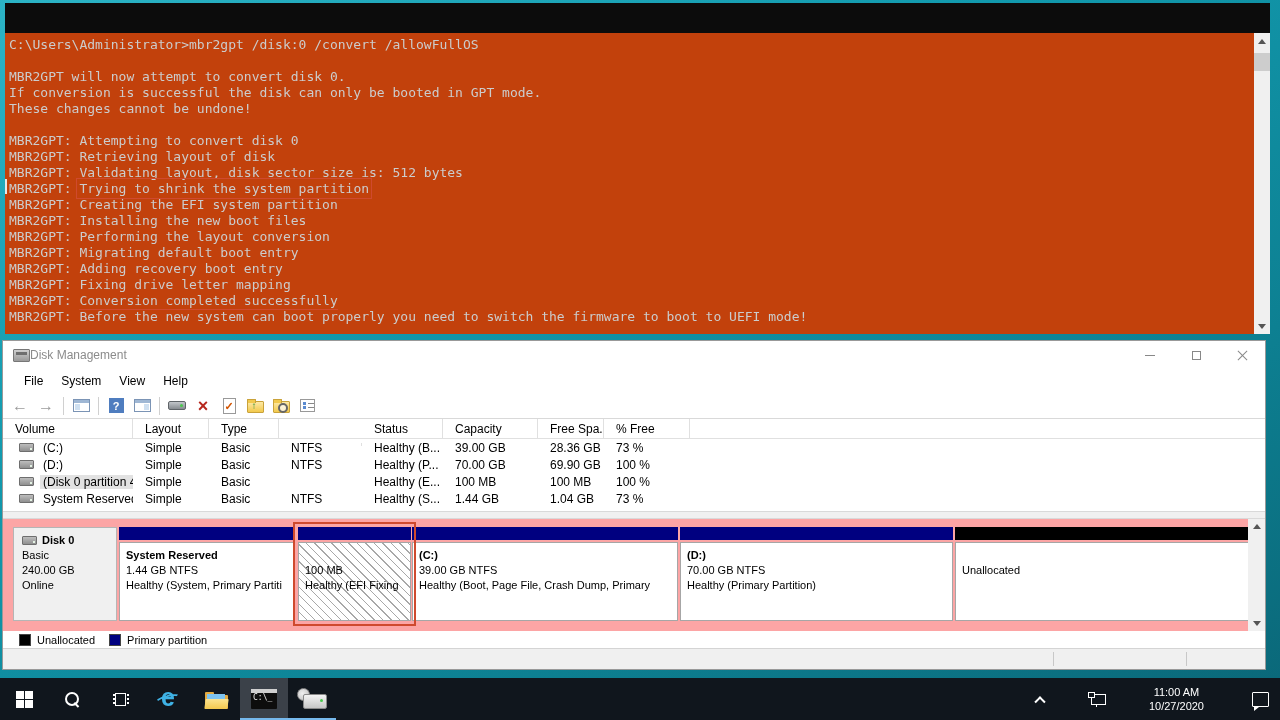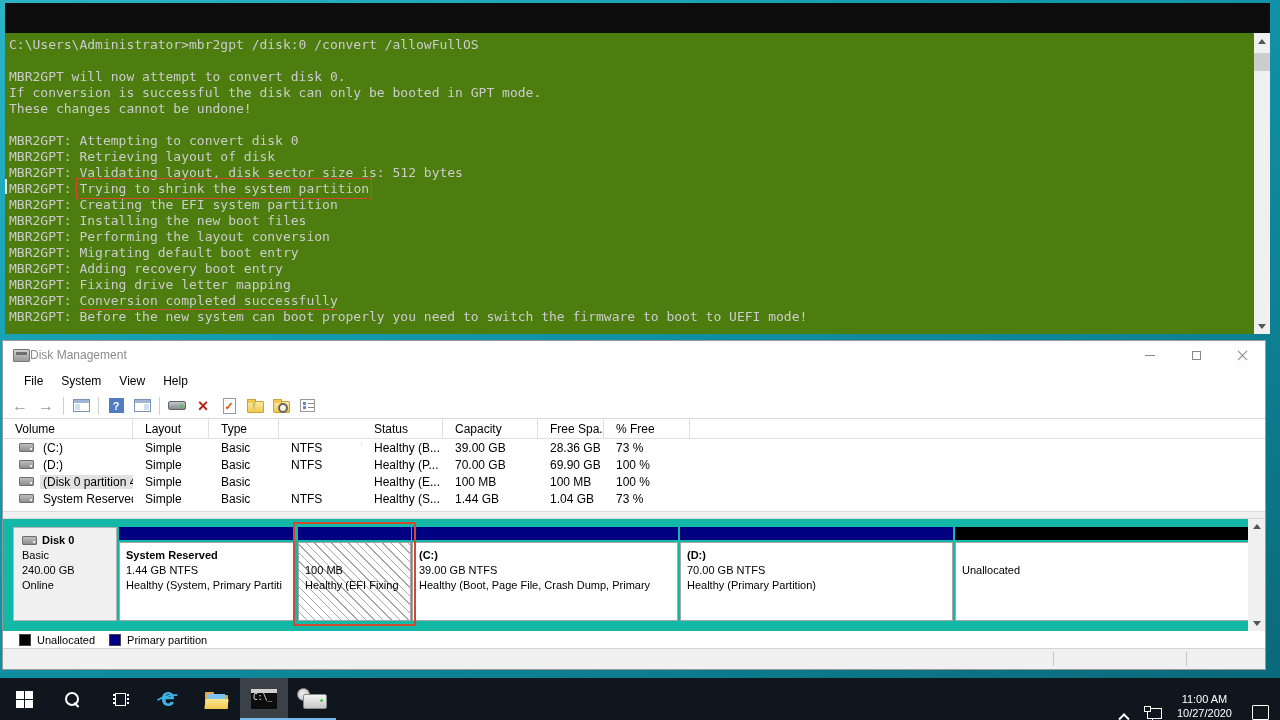--- a/index.html
+++ b/index.html
@@ -17,21 +17,21 @@
   .winbtn { width:46px; height:30px; display:flex; align-items:center; justify-content:center; }
   .glyph-min { width:10px; height:1px; background:#000; }
   .glyph-max { width:9px; height:9px; border:1px solid #000; }
   .glyph-close { position:relative; width:11px; height:11px; }
   .glyph-close::before,.glyph-close::after { content:""; position:absolute; left:-1px; top:5px; width:13px; height:1px; background:#000; }
   .glyph-close::before { transform:rotate(45deg); } .glyph-close::after { transform:rotate(-45deg); }
   .dm-titlebar .glyph-min { background:#888; }
   .dm-titlebar .glyph-max { border-color:#888; }
   .dm-titlebar .glyph-close::before,.dm-titlebar .glyph-close::after { background:#888; }
 
-  .cmd-console { position:absolute; left:0; top:30px; right:0; bottom:0; background:#4d7c0f; }
+  .cmd-console { position:absolute; left:0; top:30px; right:0; bottom:0; background:#c2410c; }
   #cmd-lines { position:absolute; left:4px; top:4px; right:20px;
     font-family:"DejaVu Sans Mono",monospace; font-size:13px; line-height:16px; color:#cccccc; white-space:pre; }
   .cline { height:16px; }
   .ann-box { outline:1.5px solid #cf4a2e; outline-offset:2px; }
   .ann-underline { border-bottom:1.5px solid #cf4a2e; padding-bottom:1px; }
   .cmd-cursor { position:absolute; left:0px; top:146px; width:2px; height:15px; background:#e8e8e8; }
 
   .vscroll { position:absolute; right:0; top:0; bottom:0; width:16px; background:#f0f0f0; }
   .vscroll .sb-up,.vscroll .sb-down { position:absolute; left:0; width:16px; height:16px; display:flex; align-items:center; justify-content:center; }
   .vscroll .sb-up { top:0; } .vscroll .sb-down { bottom:0; }
@@ -82,21 +82,21 @@
   .td { padding-left:12px; white-space:nowrap; overflow:hidden; }
   .td.vol { display:flex; align-items:center; padding-left:16px; }
   .vol-label { padding:0 3px; }
   .vol-label.selected { background:#e2e2e2; }
   .drive-glyph { width:15px; height:9px; background:linear-gradient(180deg,#bdbdbd,#8f8f8f); border:1px solid #6e6e6e; border-radius:1px; margin-right:6px; position:relative; flex:none; }
   .drive-glyph::after { content:""; position:absolute; right:1px; bottom:1px; width:2px; height:2px; background:#e4f3e4; }
 
   .dm-splitter { height:8px; background:#f0f0f0; border-top:1px solid #d9d9d9; border-bottom:1px solid #d9d9d9; }
 
   
-  .dm-graph { position:relative; height:112px; background:#14b8a6; }
+  .dm-graph { position:relative; height:112px; background:#fca5a5; }
   .disk0-panel { position:absolute; left:10px; top:8px; width:104px; height:94px; background:#f0f0f0; border:1px solid #b5b5b5; padding:5px 0 0 8px; font-size:11px; line-height:15px; color:#000; }
   .disk0-name { display:flex; align-items:center; font-weight:bold; }
   .disk0-name .drive-glyph { margin-right:5px; }
   .partition { position:absolute; top:8px; height:94px; }
   .part-bar { height:13px; width:100%; }
   .part-body { position:absolute; left:0; right:0; top:15px; bottom:0; background:#fff; border:1px solid #a6a6a6; padding:5px 2px 0 6px; font-size:11px; line-height:15px; color:#000; overflow:hidden; white-space:nowrap; }
   .part-body.hatched { background:repeating-linear-gradient(45deg,#ffffff 0 5px,#a8a8a8 5px 6px); }
   .part-name { font-weight:bold; height:15px; }
   .part-hl { position:absolute; border:2px solid #d4542c; pointer-events:none; }
   .graph-scroll { position:absolute; right:0; top:0; bottom:0; width:17px; background:#f0f0f0; }
@@ -132,21 +132,21 @@
   .folder-file { position:absolute; left:2px; top:2px; width:18px; height:6px; background:#7ec3ef; }
   .folder-front { position:absolute; left:0; bottom:0; width:23px; height:10px; background:linear-gradient(#fbe491,#f3c84e); transform:skewX(-8deg); border-radius:1px; }
   .cmdtask-ic { position:relative; width:26px; height:20px; background:#0d0d0d; border-radius:1px; }
   .cmdtask-ic::before { content:""; position:absolute; left:0; top:0; width:100%; height:4px; background:#cfcfcf; }
   .cmdtask-ic::after { content:"C:\\_"; position:absolute; left:2px; top:4px; color:#e8e8e8; font-size:8px; font-family:"DejaVu Sans Mono",monospace; }
   .disktask-ic { position:relative; width:30px; height:22px; }
   .disktask-body { position:absolute; right:0; bottom:1px; width:24px; height:15px; background:linear-gradient(#f4f4f4,#c6c6c6); border:1px solid #8a8a8a; border-radius:2px; }
   .disktask-body::after { content:""; position:absolute; right:3px; top:4px; width:3px; height:3px; border-radius:50%; background:#49c84d; }
   .disktask-platter { position:absolute; left:0; top:0; width:13px; height:13px; border-radius:50%; background:radial-gradient(circle at 40% 40%, #f0f0f0, #b9b9b9); border:1px solid #8a8a8a; }
   .tray { position:absolute; right:0; top:0; height:42px; display:flex; align-items:center; }
-  .tray-btn { height:42px; display:flex; align-items:flex-end; justify-content:center; }
+  .tray-btn { height:42px; display:flex; align-items:center; justify-content:center;margin-left:28px; }
   .chevron-ic { width:8px; height:8px; border-left:2px solid #fff; border-top:2px solid #fff; transform:rotate(45deg) translate(2px,2px); }
   .net-ic { position:relative; width:18px; height:14px; }
   .net-ic::before { content:""; position:absolute; left:3px; top:2px; width:13px; height:9px; border:1.5px solid #fff; }
   .net-ic::after { content:""; position:absolute; left:0px; top:0px; width:5px; height:4px; border:1.5px solid #fff; background:#10161d; }
   .net-stem { position:absolute; left:8px; bottom:-1px; width:1.5px; height:3px; background:#fff; }
   .clock { color:#fff; font-size:11px; line-height:14px; text-align:center; padding:0 8px; }
   .action-ic { position:relative; width:17px; height:15px; border:1.5px solid #fff; border-radius:1px; }
   .action-ic::after { content:""; position:absolute; left:1px; bottom:-5px; width:0; height:0; border-top:4px solid #fff; border-right:5px solid transparent; }
 </style>
 </head>

